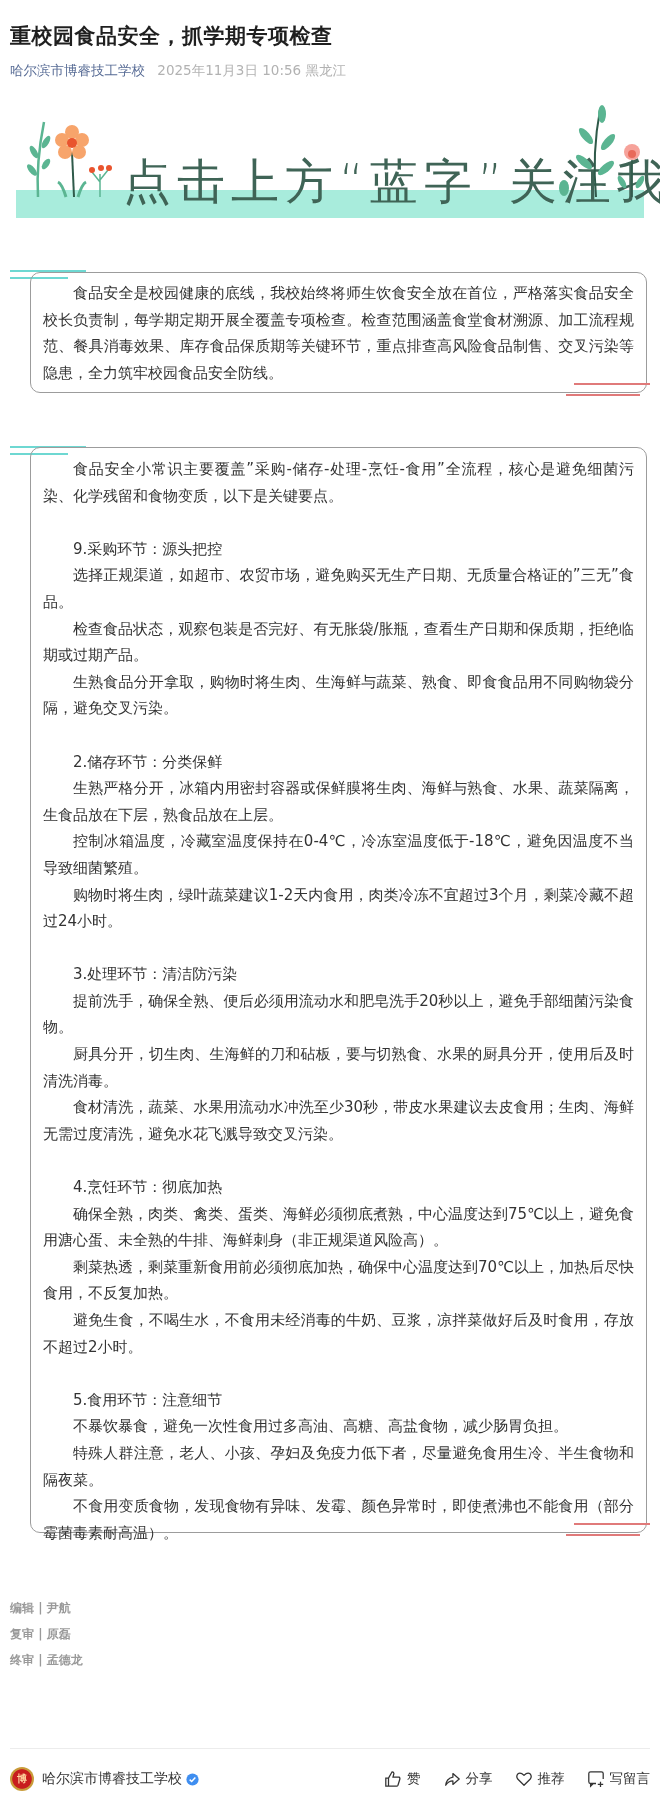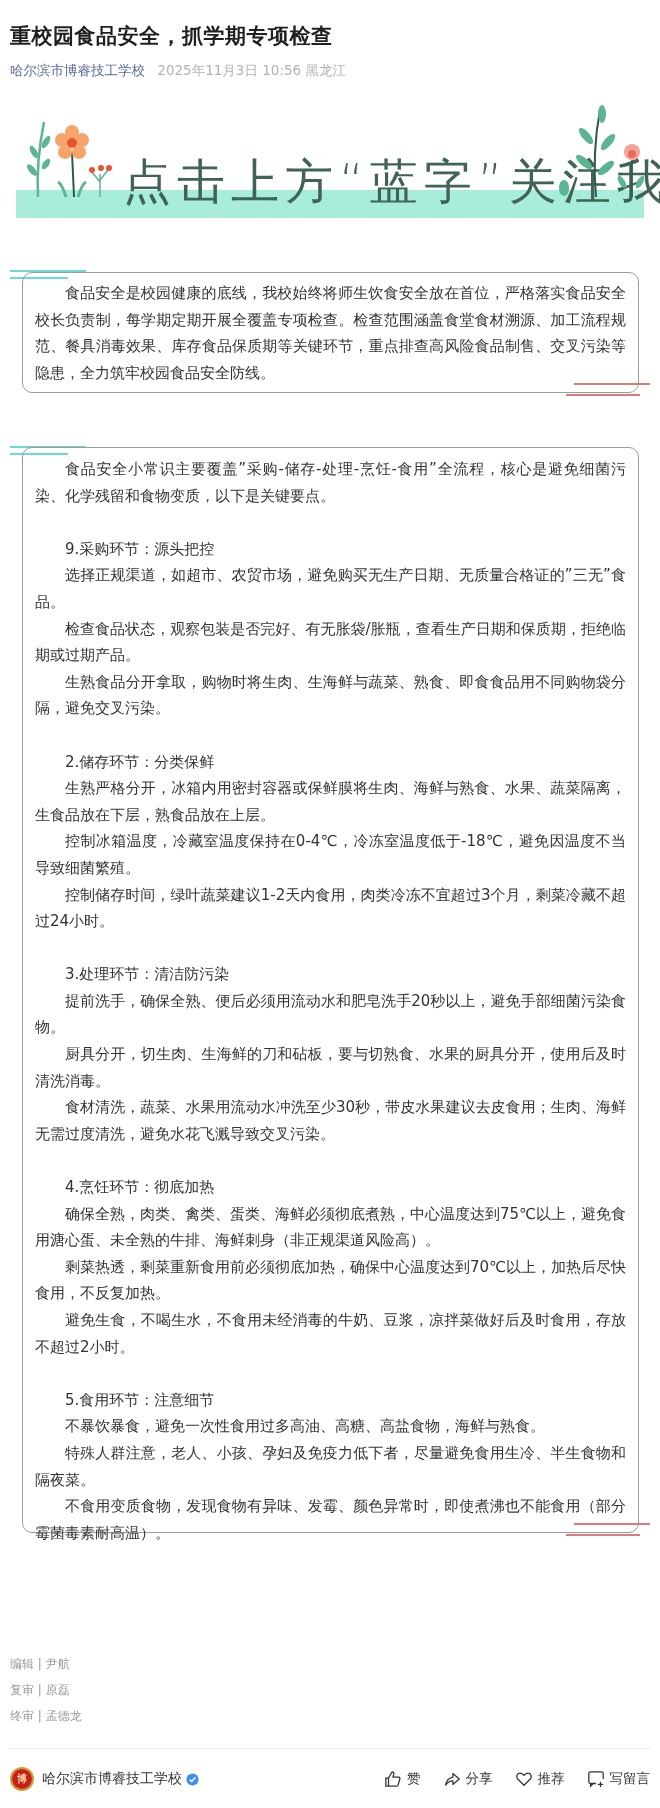--- a/index.html
+++ b/index.html
@@ -9,27 +9,27 @@
   .meta { position: absolute; left: 10px; top: 62px; font-size: 13.5px; white-space: nowrap; }
   .meta .author { color: #576b95; margin-right: 8px; }
   .meta .date { color: #b2b2b2; }
   .meta .loc { color: #b2b2b2; }
 
   .banner { position: absolute; left: 16px; top: 112px; width: 628px; height: 106px; }
   .banner .strip { position: absolute; left: 0; right: 0; bottom: 0; height: 28px; background: #a8ecdc; }
   .banner .text { position: absolute; left: 107px; top: 38px; font-size: 48px; color: #3f6456; letter-spacing: 6px; white-space: nowrap; font-weight: 300; }
   .banner svg { position: absolute; }
 
-  .box { position: absolute; left: 22px; width: 617px; border: 1.5px solid #9c9c9c; border-radius: 10px; padding: 8px 12px 10px 12px; }
+  .box { position: absolute; left: 30px; width: 617px; border: 1.5px solid #9c9c9c; border-radius: 10px; padding: 8px 12px 10px 12px; }
   .box p { font-size: 15px; line-height: 26.6px; color: #333; text-indent: 2em; text-align: justify; }
   .box p.blank { height: 26.6px; }
   .deco-cyan { position: absolute; height: 2px; background: #6ed8d2; }
   .deco-red { position: absolute; height: 2px; background: #e07a7a; }
 
-  .credits { position: absolute; left: 10px; top: 1655px; font-size: 12px; color: #9a9a9a; }
+  .credits { position: absolute; left: 10px; top: 1599px; font-size: 12px; color: #9a9a9a; font-weight: bold; }
   .credits div { height: 26px; line-height: 18px; }
 
   .footer-divider { position: absolute; left: 10px; right: 10px; top: 1748px; height: 1px; background: #ececec; }
   .footer { position: absolute; left: 10px; right: 10px; top: 1764px; height: 30px; display: flex; align-items: center; }
   .avatar { width: 24px; height: 24px; border-radius: 50%; background: radial-gradient(circle, #c81e1e 55%, #c79a38 60%, #d4a94a 100%); display: flex; align-items: center; justify-content: center; color: #ffd7a0; font-size: 10px; font-weight: bold; }
   .acct-name { margin-left: 8px; font-size: 14px; color: #333; }
   .verified { margin-left: 4px; width: 13px; height: 13px; }
   .actions { margin-left: auto; display: flex; align-items: center; gap: 0; }
   .action { display: flex; align-items: center; font-size: 13.5px; color: #333; margin-left: 22px; }
   .action svg { width: 18px; height: 18px; margin-right: 5px; }
@@ -98,34 +98,34 @@
   <p>食品安全小常识主要覆盖”采购-储存-处理-烹饪-食用”全流程，核心是避免细菌污染、化学残留和食物变质，以下是关键要点。</p>
   <p class="blank"></p>
   <p>9.采购环节：源头把控</p>
   <p>选择正规渠道，如超市、农贸市场，避免购买无生产日期、无质量合格证的”三无”食品。</p>
   <p>检查食品状态，观察包装是否完好、有无胀袋/胀瓶，查看生产日期和保质期，拒绝临期或过期产品。</p>
   <p>生熟食品分开拿取，购物时将生肉、生海鲜与蔬菜、熟食、即食食品用不同购物袋分隔，避免交叉污染。</p>
   <p class="blank"></p>
   <p>2.储存环节：分类保鲜</p>
   <p>生熟严格分开，冰箱内用密封容器或保鲜膜将生肉、海鲜与熟食、水果、蔬菜隔离，生食品放在下层，熟食品放在上层。</p>
   <p>控制冰箱温度，冷藏室温度保持在0-4℃，冷冻室温度低于-18℃，避免因温度不当导致细菌繁殖。</p>
-  <p>控制储存时间，绿叶蔬菜建议1-2天内食用，肉类冷冻不宜超过3个月，剩菜冷藏不超过24小时。</p>
+  <p>购物时将生肉，绿叶蔬菜建议1-2天内食用，肉类冷冻不宜超过3个月，剩菜冷藏不超过24小时。</p>
   <p class="blank"></p>
   <p>3.处理环节：清洁防污染</p>
   <p>提前洗手，确保全熟、便后必须用流动水和肥皂洗手20秒以上，避免手部细菌污染食物。</p>
   <p>厨具分开，切生肉、生海鲜的刀和砧板，要与切熟食、水果的厨具分开，使用后及时清洗消毒。</p>
   <p>食材清洗，蔬菜、水果用流动水冲洗至少30秒，带皮水果建议去皮食用；生肉、海鲜无需过度清洗，避免水花飞溅导致交叉污染。</p>
   <p class="blank"></p>
   <p>4.烹饪环节：彻底加热</p>
   <p>确保全熟，肉类、禽类、蛋类、海鲜必须彻底煮熟，中心温度达到75℃以上，避免食用溏心蛋、未全熟的牛排、海鲜刺身（非正规渠道风险高）。</p>
   <p>剩菜热透，剩菜重新食用前必须彻底加热，确保中心温度达到70℃以上，加热后尽快食用，不反复加热。</p>
   <p>避免生食，不喝生水，不食用未经消毒的牛奶、豆浆，凉拌菜做好后及时食用，存放不超过2小时。</p>
   <p class="blank"></p>
   <p>5.食用环节：注意细节</p>
-  <p>不暴饮暴食，避免一次性食用过多高油、高糖、高盐食物，海鲜与熟食。</p>
+  <p>不暴饮暴食，避免一次性食用过多高油、高糖、高盐食物，减少肠胃负担。</p>
   <p>特殊人群注意，老人、小孩、孕妇及免疫力低下者，尽量避免食用生冷、半生食物和隔夜菜。</p>
   <p>不食用变质食物，发现食物有异味、发霉、颜色异常时，即使煮沸也不能食用（部分霉菌毒素耐高温）。</p>
 </div>
 <div class="deco-red" style="left:574px;top:1523px;width:76px;"></div>
 <div class="deco-red" style="left:566px;top:1534px;width:74px;"></div>
 
 <div class="credits">
   <div><span>编辑</span> <span>|</span> <span>尹航</span></div>
   <div><span>复审</span> <span>|</span> <span>原磊</span></div>
   <div><span>终审</span> <span>|</span> <span>孟德龙</span></div>

